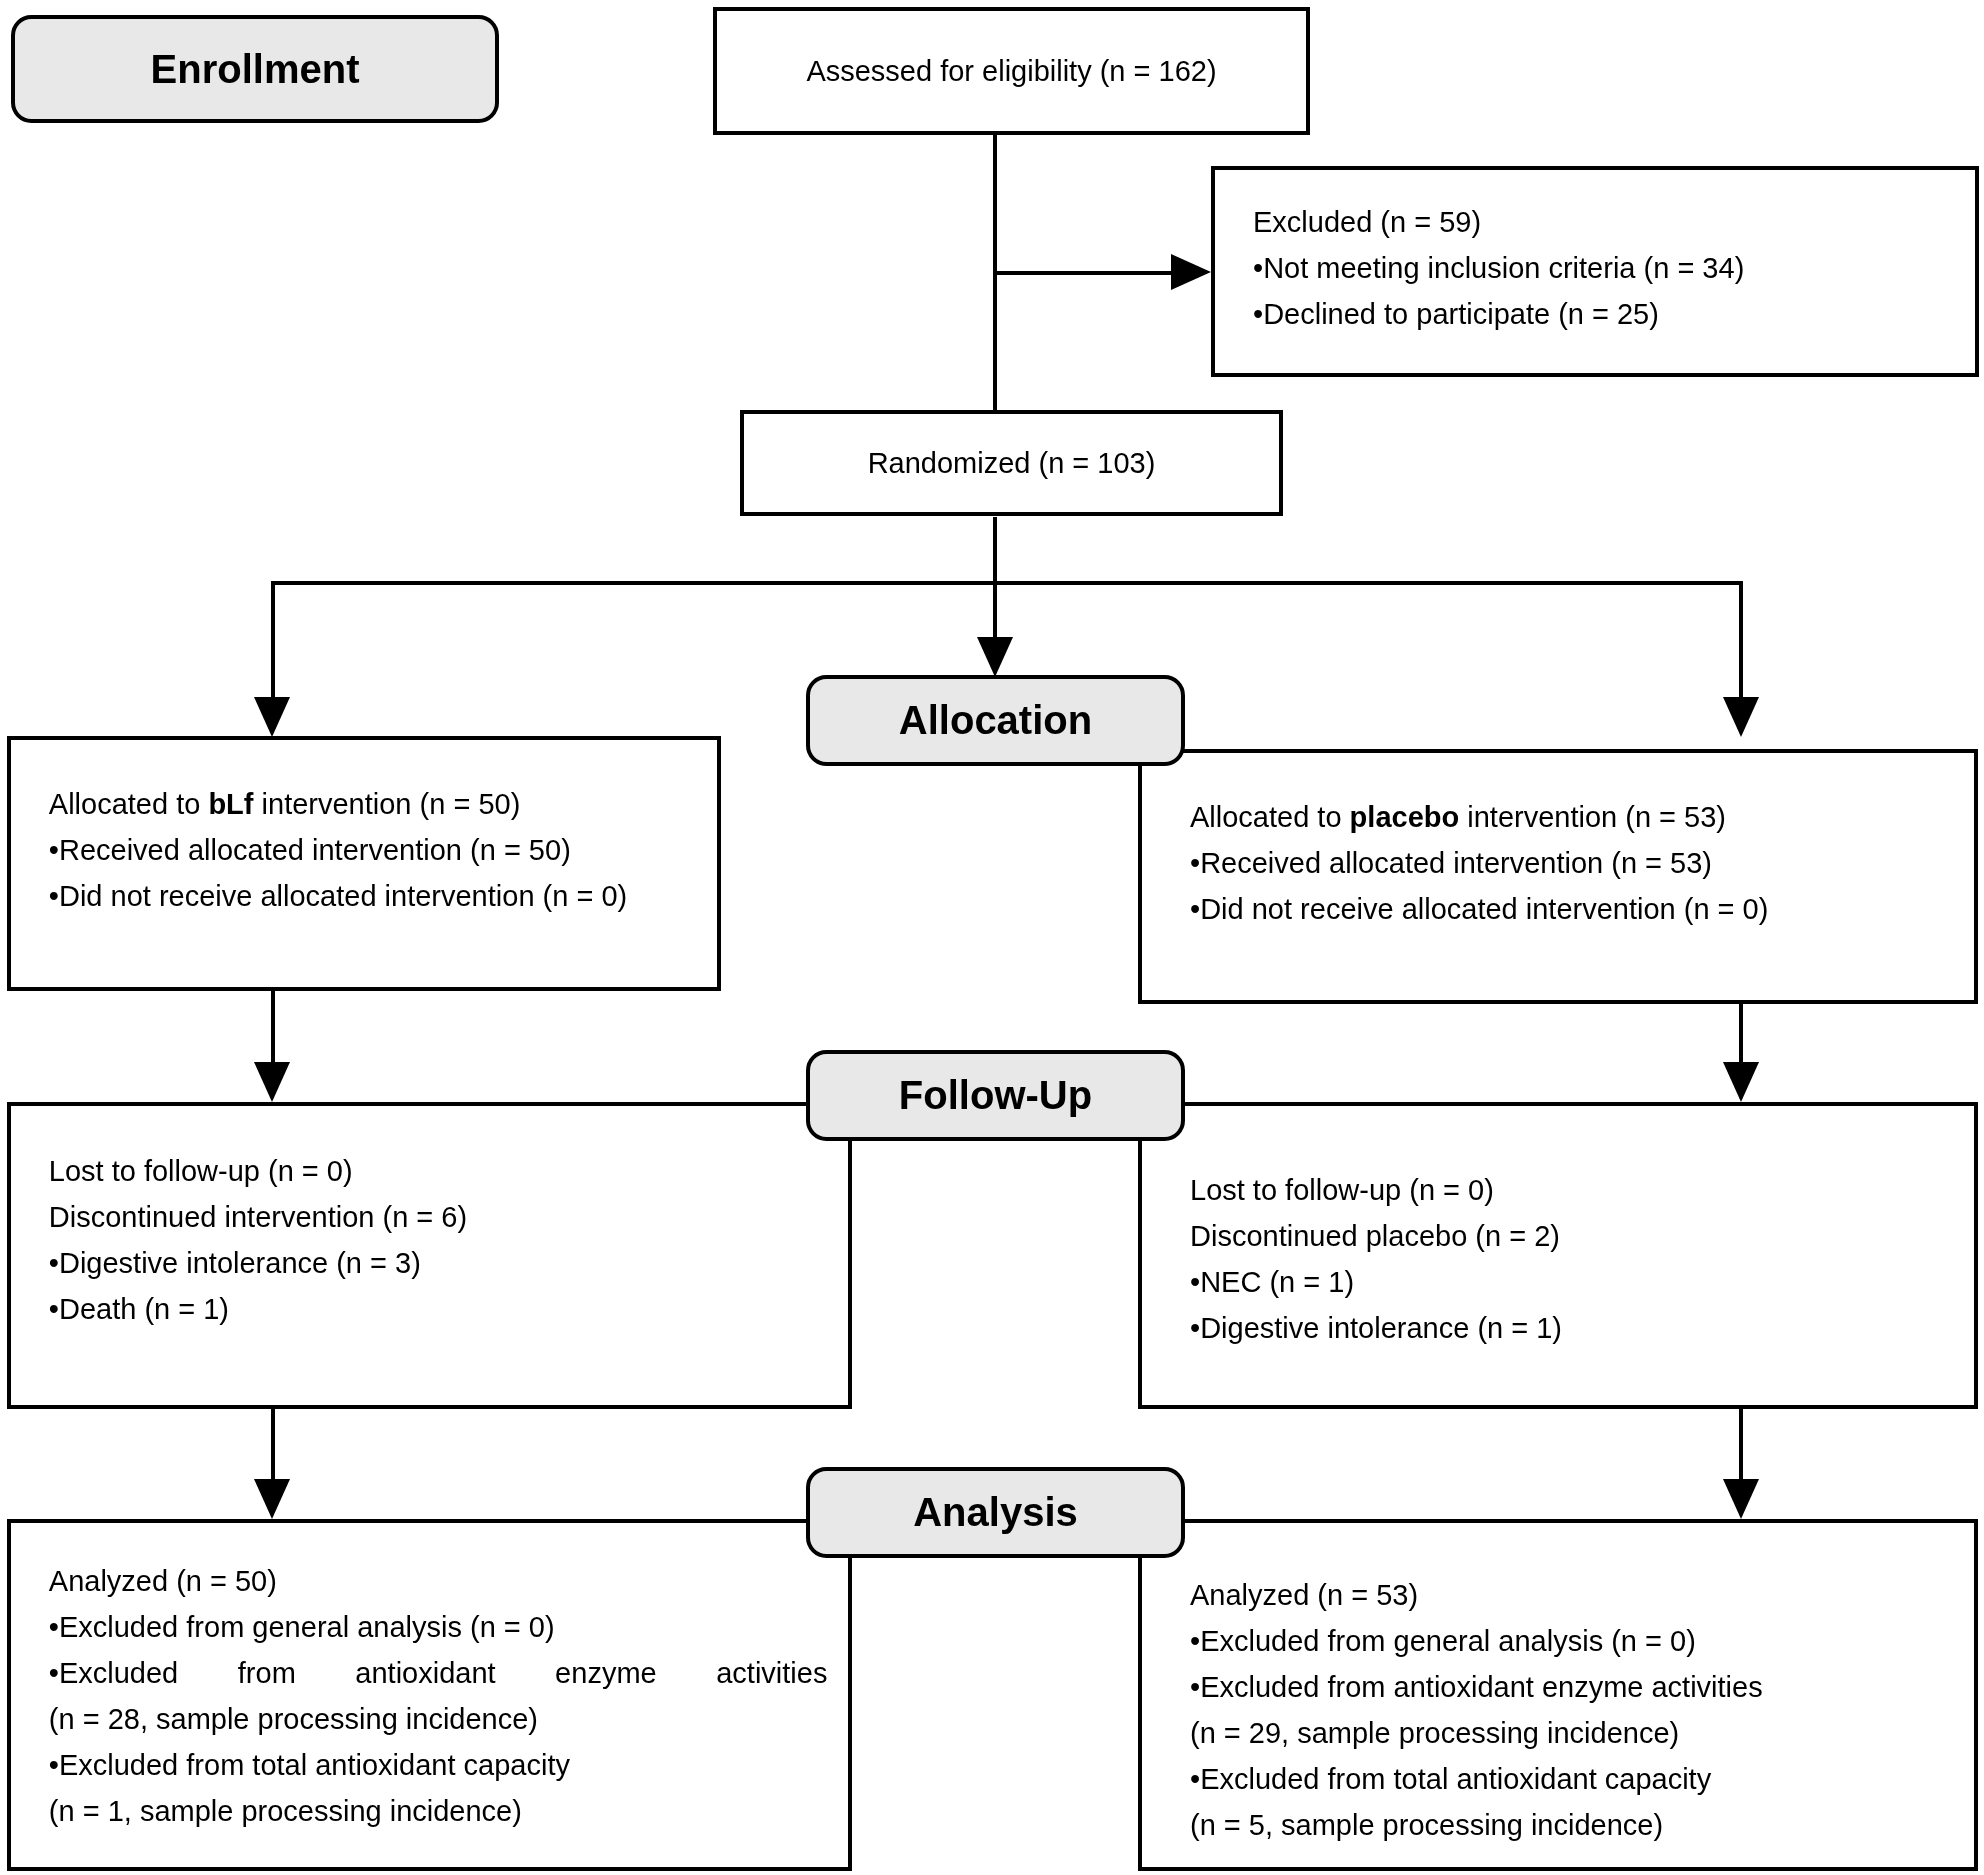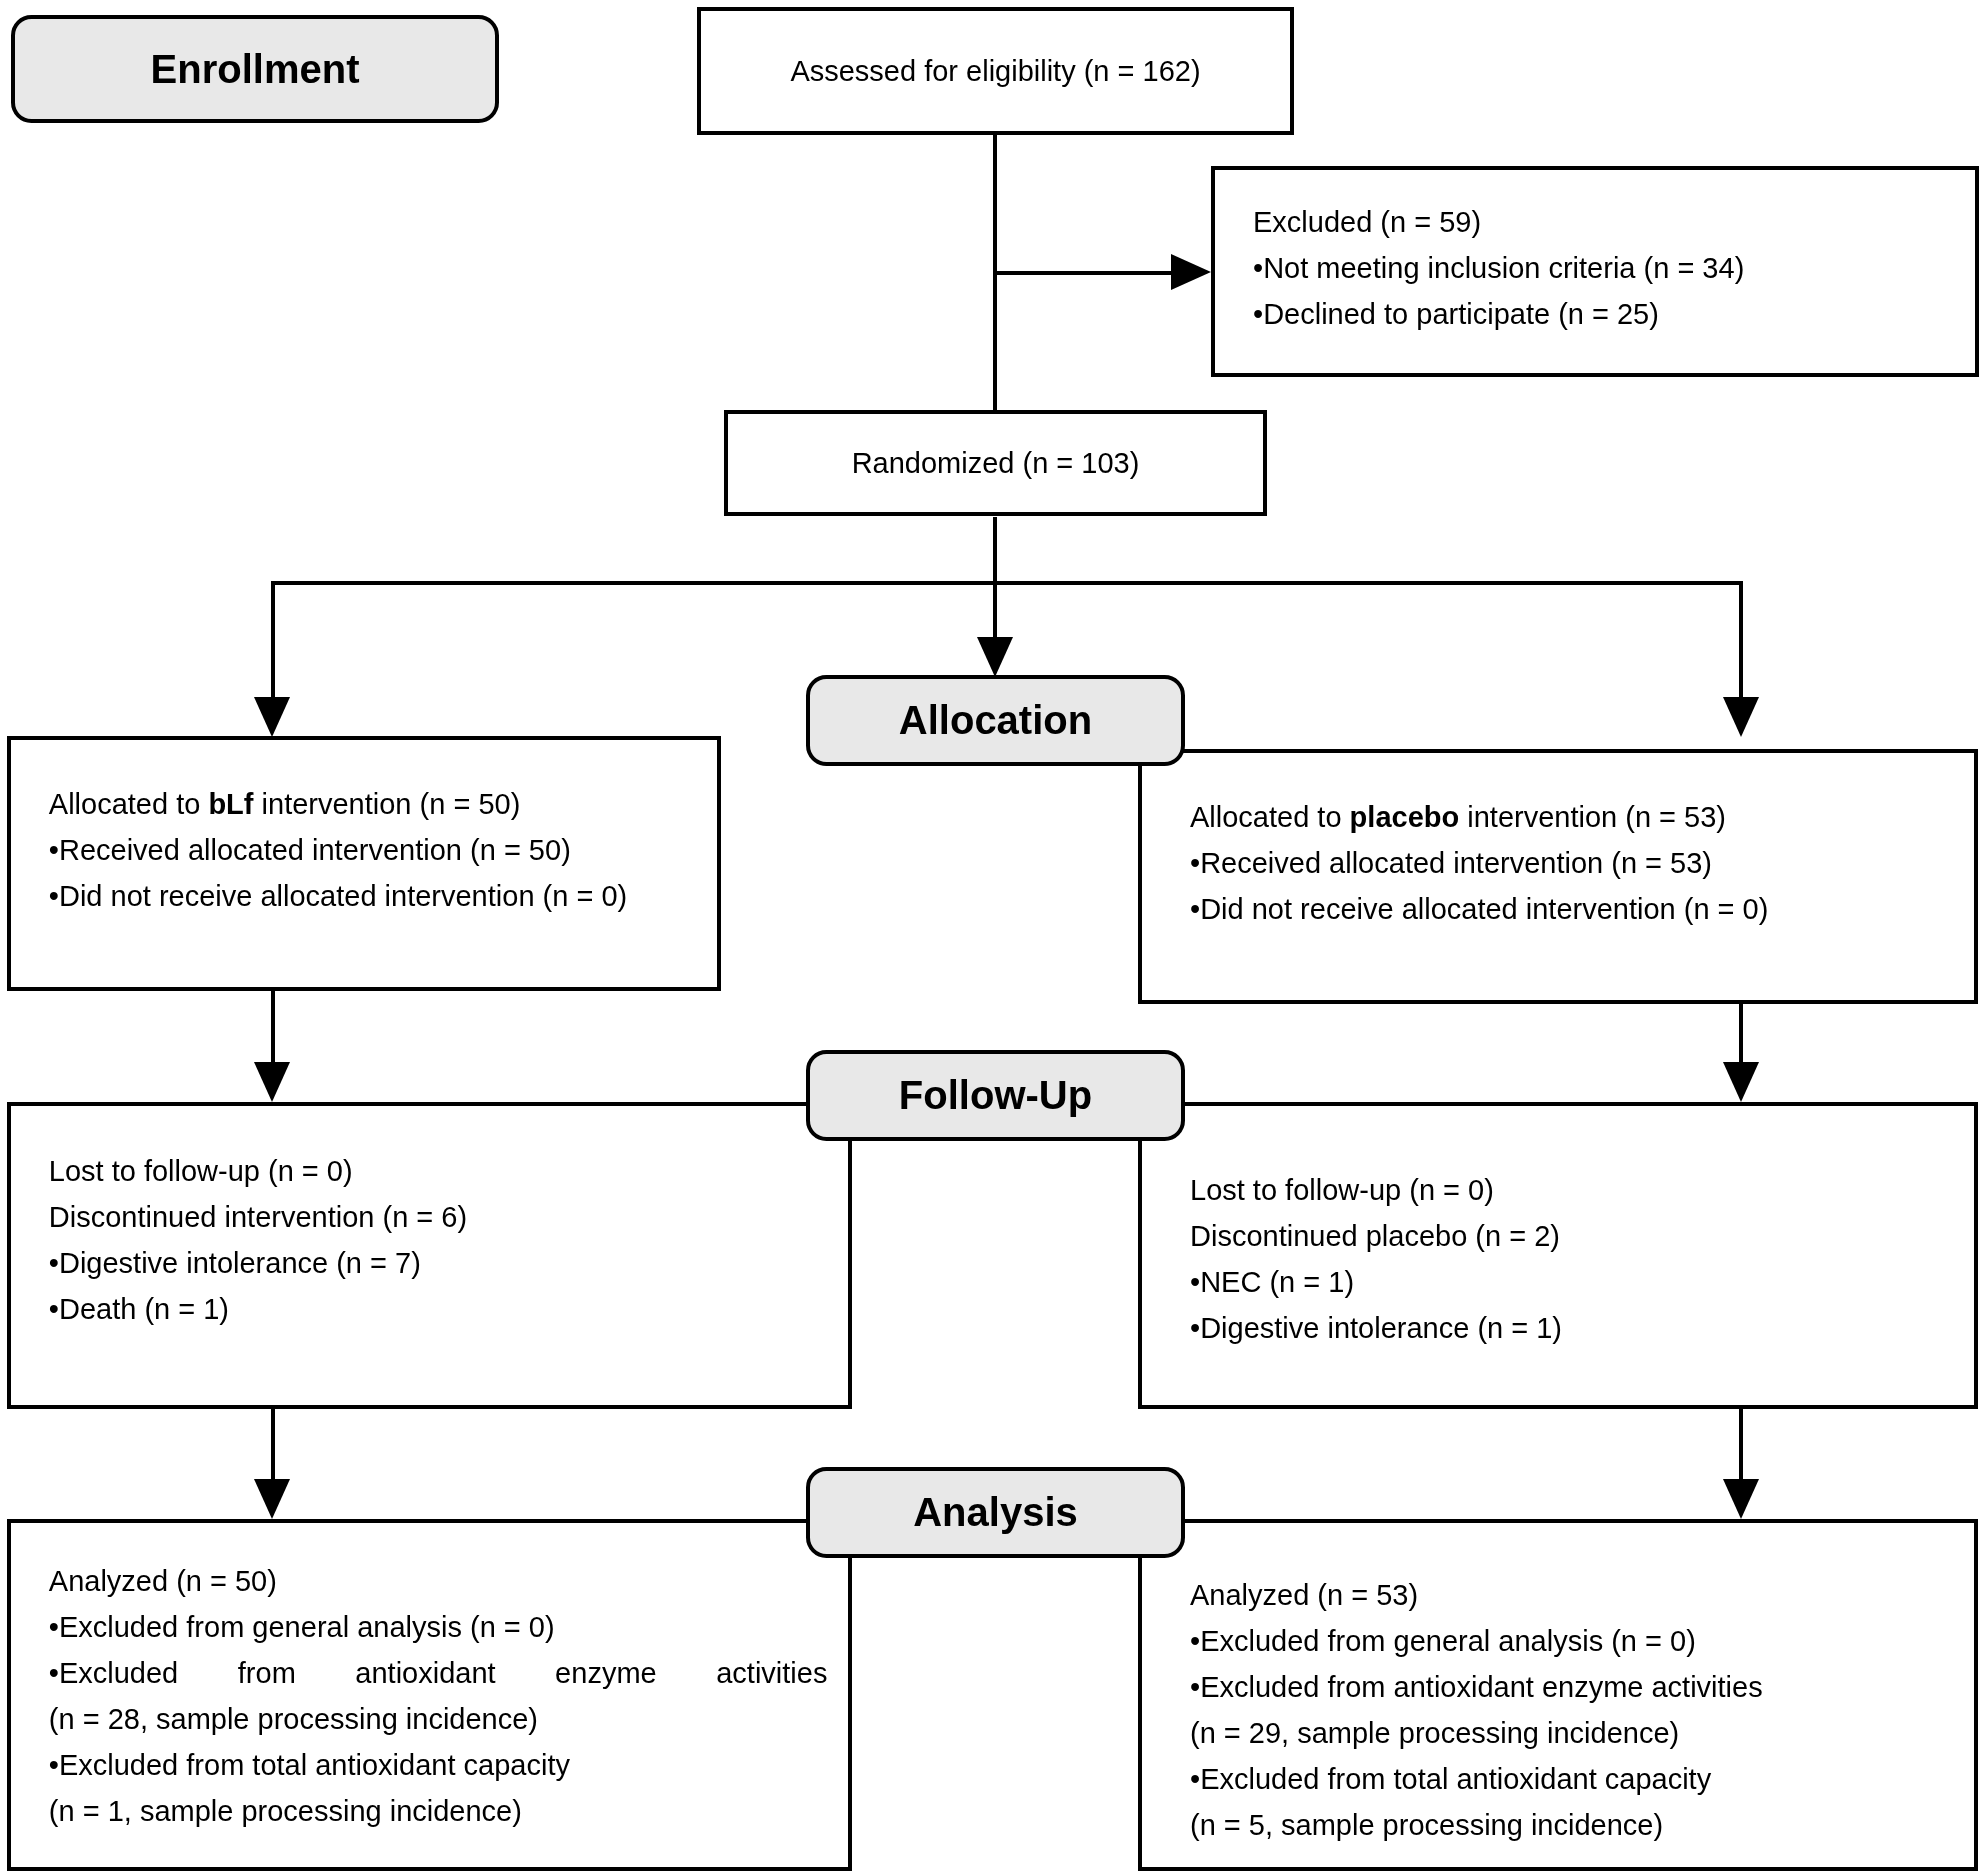--- a/index.html
+++ b/index.html
@@ -22,20 +22,21 @@
     background: #ffffff;
     border: 4.1px solid #000000;
     box-sizing: border-box;
     z-index: 2;
   }
   .fbox.centered {
     display: flex;
     align-items: center;
     justify-content: center;
     text-align: center;
+    margin-left: 16px;
   }
   
   .stage {
     position: absolute;
     background: #e8e8e8;
     border: 4.8px solid #000000;
     border-radius: 20.4px;
     box-sizing: border-box;
     display: flex;
     align-items: center;
@@ -149,21 +150,21 @@
   <div class="arrow-down" style="left:1723px; top:1062px;"></div>
 
   <div class="stage" style="left:806px; top:1050px; width:379px; height:91px;">
     <span>Follow-Up</span>
   </div>
 
   <div class="fbox" style="left:6.8px; top:1102px; width:845px; height:307px;">
     <div class="txt" style="padding:42px 20.4px 0 38px;">
       <div class="line">Lost to follow-up (n = 0)</div>
       <div class="line">Discontinued intervention (n = 6)</div>
-      <div class="line">•Digestive intolerance (n = 7)</div>
+      <div class="line">•Digestive intolerance (n = 3)</div>
       <div class="line">•Death (n = 1)</div>
     </div>
   </div>
 
   <div class="fbox" style="left:1138px; top:1102px; width:840px; height:307px;">
     <div class="txt" style="padding:61px 20.4px 0 48px;">
       <div class="line">Lost to follow-up (n = 0)</div>
       <div class="line">Discontinued placebo (n = 2)</div>
       <div class="line">•NEC (n = 1)</div>
       <div class="line">•Digestive intolerance (n = 1)</div>

